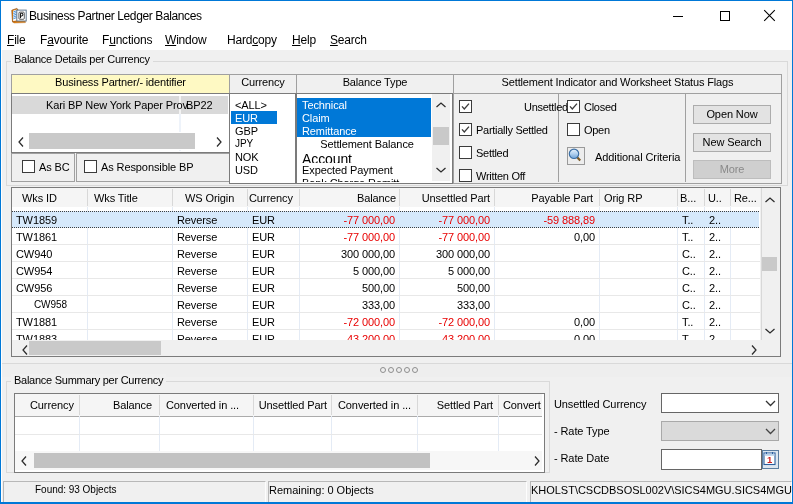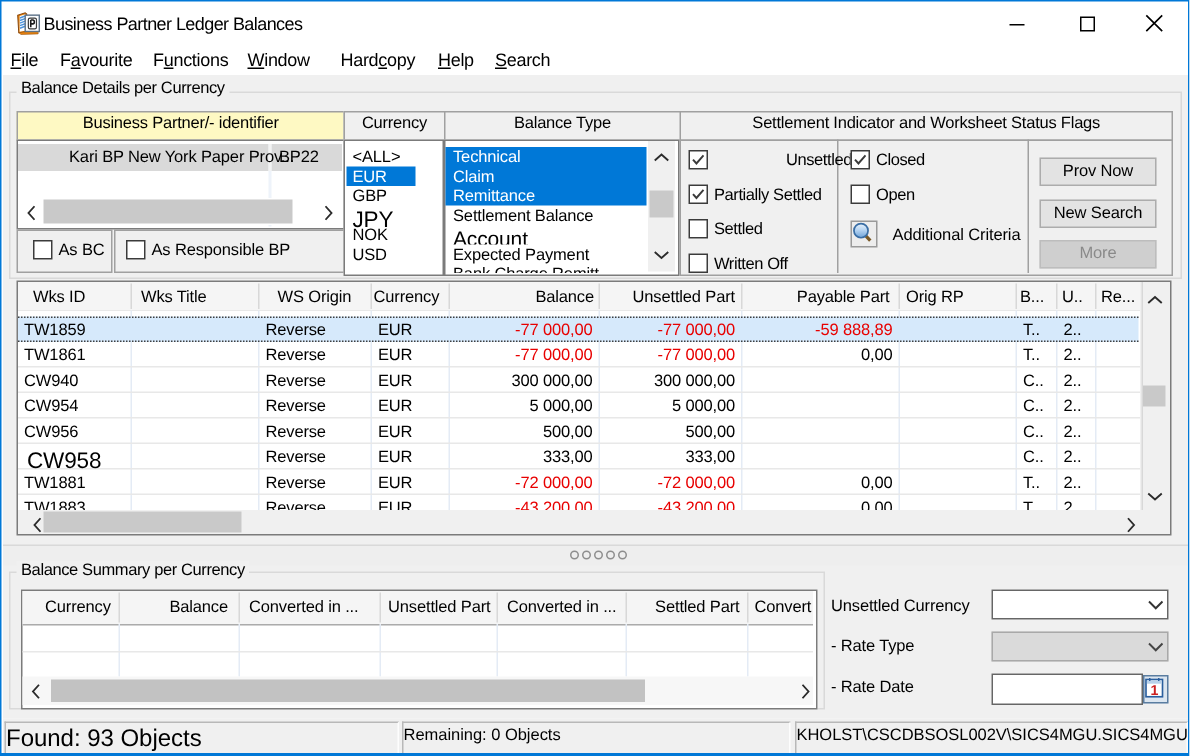--- a/index.html
+++ b/index.html
@@ -57,29 +57,29 @@
 <div style="position:absolute;left:75px;top:152px;width:152px;height:27px;border:1px solid #a0a0a0;"></div>
 <div style="position:absolute;left:21px;top:159px;width:11px;height:11px;border:1px solid #3b3b3b;background:#fff;"></div>
 <div style="position:absolute;left:38px;top:160px;width:40px;height:12px;font-size:11px;letter-spacing:-0.1px;white-space:nowrap;">As BC</div>
 <div style="position:absolute;left:83px;top:159px;width:11px;height:11px;border:1px solid #3b3b3b;background:#fff;"></div>
 <div style="position:absolute;left:100px;top:160px;width:120px;height:12px;font-size:11px;letter-spacing:-0.1px;white-space:nowrap;">As Responsible BP</div>
 <div style="position:absolute;left:228px;top:92px;width:65px;height:89px;border:1px solid #7b7b7b;background:#fff;"></div>
 <div style="position:absolute;left:234px;top:98px;width:55px;height:12px;font-size:11px;letter-spacing:-0.1px;white-space:nowrap;">&lt;ALL&gt;</div>
 <div style="position:absolute;left:230px;top:110px;width:46px;height:13px;background:#0078d7;"></div>
 <div style="position:absolute;left:234px;top:111px;width:40px;height:12px;font-size:11px;letter-spacing:-0.1px;white-space:nowrap;color:#fff;">EUR</div>
 <div style="position:absolute;left:234px;top:124px;width:55px;height:12px;font-size:11px;letter-spacing:-0.1px;white-space:nowrap;">GBP</div>
-<div style="position:absolute;left:234px;top:137px;width:55px;height:12px;font-size:15px;letter-spacing:-0.1px;white-space:nowrap;">JPY</div>
+<div style="position:absolute;left:234px;top:137px;width:55px;height:12px;font-size:10px;letter-spacing:-0.1px;white-space:nowrap;">JPY</div>
 <div style="position:absolute;left:234px;top:150px;width:55px;height:12px;font-size:11px;letter-spacing:-0.1px;white-space:nowrap;">NOK</div>
 <div style="position:absolute;left:234px;top:163px;width:55px;height:12px;font-size:11px;letter-spacing:-0.1px;white-space:nowrap;">USD</div>
 <div style="position:absolute;left:295px;top:92px;width:155px;height:89px;border:1px solid #7b7b7b;background:#fff;overflow:hidden;"></div>
 <div style="position:absolute;left:296px;top:97px;width:134px;height:39px;background:#0078d7;"></div>
 <div style="position:absolute;left:301px;top:98px;width:130px;height:12px;font-size:11px;letter-spacing:-0.1px;white-space:nowrap;color:#fff;overflow:hidden;">Technical</div>
 <div style="position:absolute;left:301px;top:111px;width:130px;height:12px;font-size:11px;letter-spacing:-0.1px;white-space:nowrap;color:#fff;overflow:hidden;">Claim</div>
 <div style="position:absolute;left:301px;top:124px;width:130px;height:12px;font-size:11px;letter-spacing:-0.1px;white-space:nowrap;color:#fff;overflow:hidden;">Remittance</div>
-<div style="position:absolute;left:301px;top:137px;width:130px;height:12px;font-size:11px;letter-spacing:-0.1px;white-space:nowrap;color:#000;overflow:hidden;">Settlement Balance</div>
+<div style="position:absolute;left:301px;top:137px;width:130px;height:12px;font-size:11px;letter-spacing:-0.1px;white-space:nowrap;color:#000;overflow:hidden;text-align:center;">Settlement Balance</div>
 <div style="position:absolute;left:301px;top:150px;width:130px;height:12px;font-size:14px;letter-spacing:-0.1px;white-space:nowrap;color:#000;overflow:hidden;">Account</div>
 <div style="position:absolute;left:301px;top:163px;width:130px;height:12px;font-size:11px;letter-spacing:-0.1px;white-space:nowrap;color:#000;overflow:hidden;">Expected Payment</div>
 <div style="position:absolute;left:301px;top:176px;width:130px;height:5px;font-size:11px;letter-spacing:-0.1px;white-space:nowrap;color:#000;overflow:hidden;">Bank Charge Remitt</div>
 <div style="position:absolute;left:431px;top:93px;width:18px;height:87px;background:#f0f0f0;"></div>
 <svg width="12" height="8" viewBox="0 0 12 8" style="position:absolute;left:434px;top:100px">
       <path d="M1.5 6 L6 2 L10.5 6" stroke="#2b2b2b" stroke-width="1.25" fill="none"></path>
     </svg>
 <svg width="12" height="8" viewBox="0 0 12 8" style="position:absolute;left:434px;top:165px">
       <path d="M1.5 2 L6 6 L10.5 2" stroke="#2b2b2b" stroke-width="1.25" fill="none"></path>
     </svg>
@@ -114,21 +114,21 @@
         <linearGradient id="lens" x1="0" y1="0" x2="0" y2="1">
 <stop offset="0" stop-color="#e8f2fc"></stop>
           <stop offset="0.45" stop-color="#b7d5f2"></stop>
           <stop offset="1" stop-color="#6fa3d8"></stop>
 </linearGradient>
       </defs>
 <path d="M10.2 10.2 L13.2 13.4" stroke="#7a5a28" stroke-width="2.2"></path>
 <circle cx="7" cy="6.8" r="4.7" fill="url(#lens)" stroke="#3a6ea5" stroke-width="1.15"></circle>
 </svg>
 <div style="position:absolute;left:594px;top:150px;width:90px;height:12px;font-size:11px;letter-spacing:-0.08px;white-space:nowrap;">Additional Criteria</div>
-<div style="position:absolute;left:692px;top:104px;width:76px;height:17px;border:1px solid #acacac;background:#e3e3e3;color:#000;text-align:center;font-size:11px;letter-spacing:-0.1px;line-height:17px;">Prov Now</div>
+<div style="position:absolute;left:692px;top:104px;width:76px;height:17px;border:1px solid #acacac;background:#e3e3e3;color:#000;text-align:center;font-size:11px;letter-spacing:-0.1px;line-height:17px;">Open Now</div>
 <div style="position:absolute;left:692px;top:132px;width:76px;height:17px;border:1px solid #acacac;background:#e3e3e3;color:#000;text-align:center;font-size:11px;letter-spacing:-0.1px;line-height:17px;">New Search</div>
 <div style="position:absolute;left:692px;top:159px;width:76px;height:17px;border:1px solid #bdbdbd;background:#cfcfcf;color:#8a8a8a;text-align:center;font-size:11px;letter-spacing:-0.1px;line-height:17px;">More</div>
 <div style="position:absolute;left:10px;top:186px;width:768px;height:168px;border:1px solid #7b7b7b;background:#f0f0f0;"></div>
 <div style="position:absolute;left:11px;top:187px;width:748px;height:19px;background:#f5f5f5;border-bottom:1px solid #ababab;"></div>
 <div style="position:absolute;left:21px;top:191px;height:12px;font-size:11px;letter-spacing:-0.1px;white-space:nowrap;">Wks ID</div>
 <div style="position:absolute;left:93px;top:191px;height:12px;font-size:11px;letter-spacing:-0.1px;white-space:nowrap;">Wks Title</div>
 <div style="position:absolute;left:184px;top:191px;height:12px;font-size:11px;letter-spacing:-0.1px;white-space:nowrap;">WS Origin</div>
 <div style="position:absolute;left:248px;top:191px;height:12px;font-size:11px;letter-spacing:-0.1px;white-space:nowrap;">Currency</div>
 <div style="position:absolute;left:603px;top:191px;height:12px;font-size:11px;letter-spacing:-0.1px;white-space:nowrap;">Orig RP</div>
 <div style="position:absolute;left:679px;top:191px;height:12px;font-size:11px;letter-spacing:-0.1px;white-space:nowrap;">B...</div>
@@ -194,21 +194,21 @@
 <div style="position:absolute;left:708px;top:264px;width:21px;height:12px;font-size:11px;letter-spacing:-0.1px;white-space:nowrap;color:#000;">2..</div>
 <div style="position:absolute;left:11px;top:294px;width:748px;height:1px;background:#e8e8e8;"></div>
 <div style="position:absolute;left:15px;top:281px;width:71px;height:12px;font-size:11px;letter-spacing:-0.1px;white-space:nowrap;color:#000;">CW956</div>
 <div style="position:absolute;left:176px;top:281px;width:70px;height:12px;font-size:11px;letter-spacing:-0.1px;white-space:nowrap;color:#000;">Reverse</div>
 <div style="position:absolute;left:251px;top:281px;width:47px;height:12px;font-size:11px;letter-spacing:-0.1px;white-space:nowrap;color:#000;">EUR</div>
 <div style="position:absolute;left:298px;top:281px;width:96px;height:12px;font-size:11px;letter-spacing:-0.1px;white-space:nowrap;text-align:right;color:#000;">500,00</div>
 <div style="position:absolute;left:398px;top:281px;width:91px;height:12px;font-size:11px;letter-spacing:-0.1px;white-space:nowrap;text-align:right;color:#000;">500,00</div>
 <div style="position:absolute;left:681px;top:281px;width:22px;height:12px;font-size:11px;letter-spacing:-0.1px;white-space:nowrap;color:#000;">C..</div>
 <div style="position:absolute;left:708px;top:281px;width:21px;height:12px;font-size:11px;letter-spacing:-0.1px;white-space:nowrap;color:#000;">2..</div>
 <div style="position:absolute;left:11px;top:311px;width:748px;height:1px;background:#e8e8e8;"></div>
-<div style="position:absolute;left:17px;top:298px;width:71px;height:12px;font-size:15px;letter-spacing:-0.1px;white-space:nowrap;color:#000;">CW958</div>
+<div style="position:absolute;left:33px;top:298px;width:71px;height:12px;font-size:10px;letter-spacing:-0.1px;white-space:nowrap;color:#000;">CW958</div>
 <div style="position:absolute;left:176px;top:298px;width:70px;height:12px;font-size:11px;letter-spacing:-0.1px;white-space:nowrap;color:#000;">Reverse</div>
 <div style="position:absolute;left:251px;top:298px;width:47px;height:12px;font-size:11px;letter-spacing:-0.1px;white-space:nowrap;color:#000;">EUR</div>
 <div style="position:absolute;left:298px;top:298px;width:96px;height:12px;font-size:11px;letter-spacing:-0.1px;white-space:nowrap;text-align:right;color:#000;">333,00</div>
 <div style="position:absolute;left:398px;top:298px;width:91px;height:12px;font-size:11px;letter-spacing:-0.1px;white-space:nowrap;text-align:right;color:#000;">333,00</div>
 <div style="position:absolute;left:681px;top:298px;width:22px;height:12px;font-size:11px;letter-spacing:-0.1px;white-space:nowrap;color:#000;">C..</div>
 <div style="position:absolute;left:708px;top:298px;width:21px;height:12px;font-size:11px;letter-spacing:-0.1px;white-space:nowrap;color:#000;">2..</div>
 <div style="position:absolute;left:11px;top:328px;width:748px;height:1px;background:#e8e8e8;"></div>
 <div style="position:absolute;left:15px;top:315px;width:71px;height:12px;font-size:11px;letter-spacing:-0.1px;white-space:nowrap;color:#000;">TW1881</div>
 <div style="position:absolute;left:176px;top:315px;width:70px;height:12px;font-size:11px;letter-spacing:-0.1px;white-space:nowrap;color:#000;">Reverse</div>
 <div style="position:absolute;left:251px;top:315px;width:47px;height:12px;font-size:11px;letter-spacing:-0.1px;white-space:nowrap;color:#000;">EUR</div>
@@ -295,17 +295,17 @@
 <div style="position:absolute;left:660px;top:448px;width:99px;height:19px;border:1px solid #666;background:#fff;"></div>
 <div style="position:absolute;left:761px;top:449px;width:15px;height:17px;border:1px solid #5a7da0;background:#dce6f0;"></div>
 <svg width="15" height="17" viewBox="0 0 15 17" style="position:absolute;left:761px;top:449px">
 <rect x="2" y="3" width="11" height="11.5" fill="#ffffff" stroke="#2b5f9e" stroke-width="1.1"></rect>
 <rect x="2.6" y="3.6" width="9.8" height="2.2" fill="#b8d2ea"></rect>
 <path d="M4.5 2 L4.5 4 M10.5 2 L10.5 4" stroke="#2b5f9e" stroke-width="1"></path>
 <text x="7.6" y="13" font-family="Liberation Sans" font-size="9.5" font-weight="bold" fill="#cc1f1f" text-anchor="middle">1</text>
 </svg>
 <div style="position:absolute;left:1px;top:478px;width:791px;height:24px;background:#f0f0f0;"></div>
 <div style="position:absolute;left:2px;top:480px;width:261px;height:20px;border:1px solid #b8b8b8;border-right-color:#fdfdfd;border-bottom-color:#fdfdfd;"></div>
-    <div style="position:absolute;left:3px;top:483px;width:260px;height:13px;font-size:16px;letter-spacing:-0.02px;white-space:nowrap;">Found: 93 Objects</div>
+    <div style="position:absolute;left:3px;top:483px;width:260px;height:13px;font-size:10px;letter-spacing:-0.02px;white-space:nowrap;padding-left:31px;">Found: 93 Objects</div>
 <div style="position:absolute;left:267px;top:480px;width:257px;height:20px;border:1px solid #b8b8b8;border-right-color:#fdfdfd;border-bottom-color:#fdfdfd;"></div>
     <div style="position:absolute;left:268px;top:483px;width:256px;height:13px;font-size:11px;letter-spacing:-0.02px;white-space:nowrap;">Remaining: 0 Objects</div>
 <div style="position:absolute;left:529px;top:480px;width:260px;height:20px;border:1px solid #b8b8b8;border-right-color:#fdfdfd;border-bottom-color:#fdfdfd;"></div>
     <div style="position:absolute;left:530px;top:483px;width:259px;height:13px;font-size:11px;letter-spacing:-0.02px;white-space:nowrap;">KHOLST\CSCDBSOSL002V\SICS4MGU.SICS4MGU</div>
 </div>
 </body></html>

